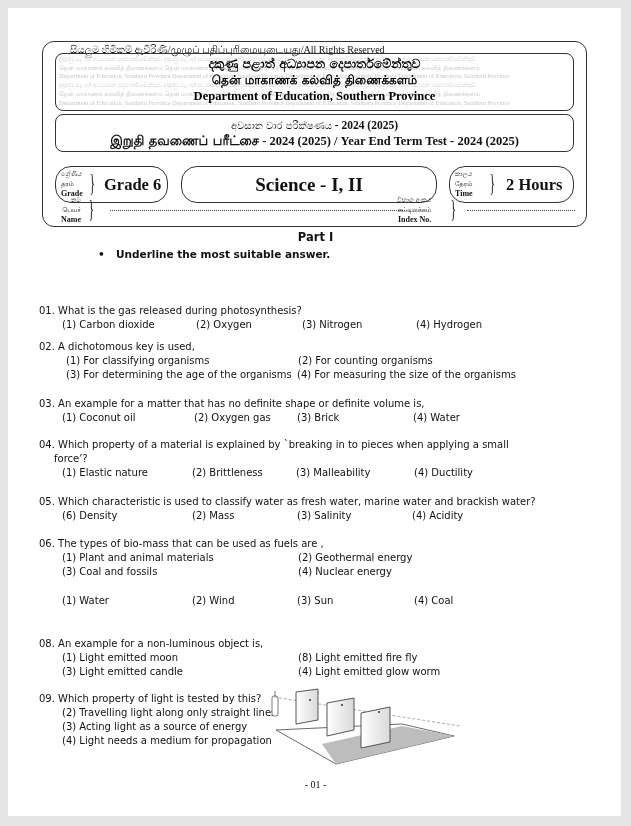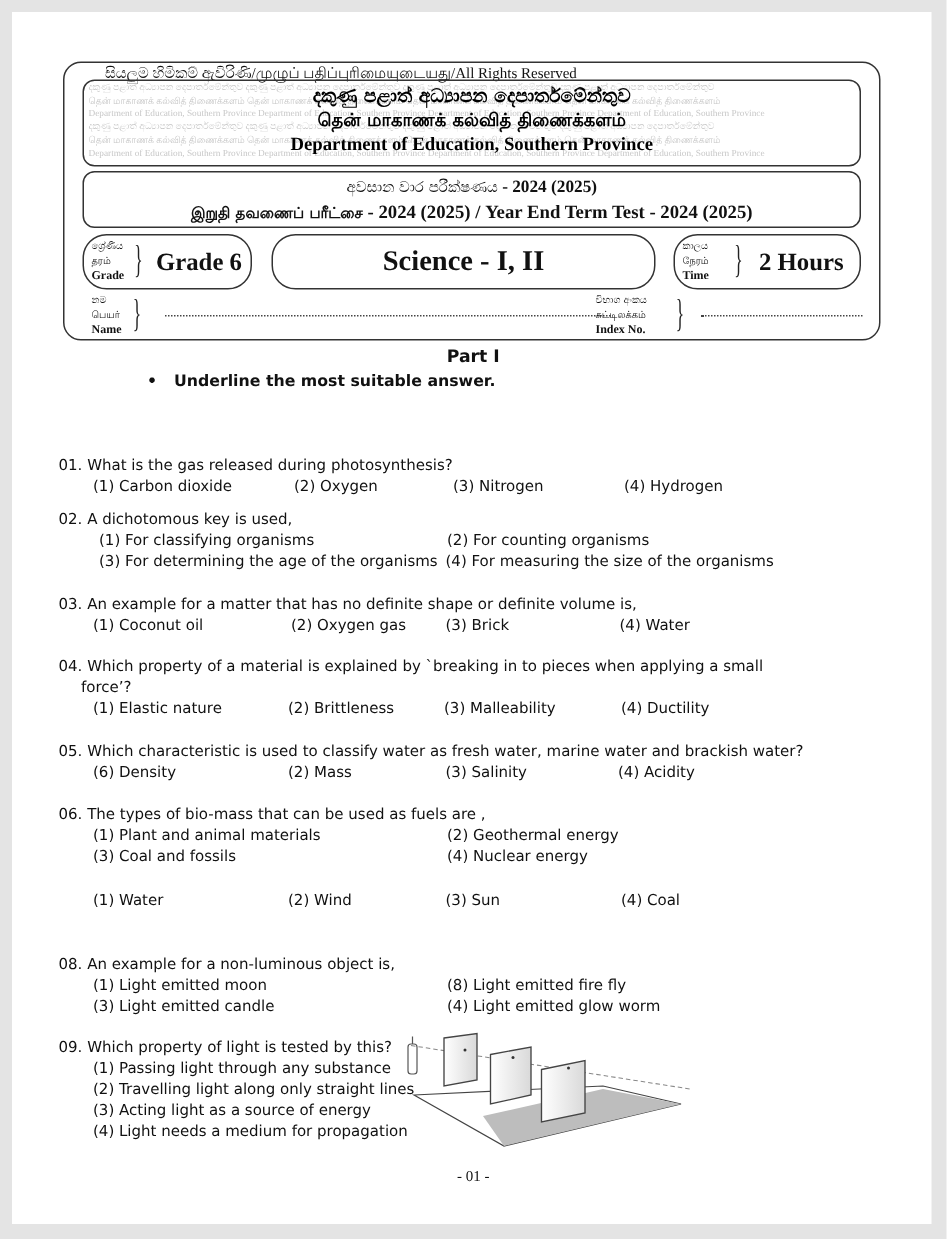--- a/index.html
+++ b/index.html
@@ -87,25 +87,25 @@
     font-family: "Liberation Serif", serif;
     font-size: 11.5px; font-weight: bold;
     margin-top: 3px; line-height: 15px;
   }
   .exam-line2 {
     font-family: "Liberation Serif", serif;
     font-size: 12.5px; font-weight: bold;
     line-height: 16px;
   }
   .exam-line1 .si, .exam-line2 .ta { font-family: "DejaVu Sans", sans-serif; font-weight: normal; font-size: 10px; }
-  .exam-line2 .ta { font-weight: bold; font-size: 10px; }
+  .exam-line2 .ta { font-weight: bold; font-size: 13px; }
 
   .info-box {
     position: absolute;
-    top: 114px; height: 37px;
+    top: 124px; height: 37px;
     border: 1.2px solid #333;
     border-radius: 16px;
     box-sizing: border-box;
   }
   .grade-box { left: 12px; width: 113px; }
   .subject-box { left: 138px; width: 256px; }
   .time-box { left: 406px; width: 125px; }
   .tri-label {
     position: absolute;
     left: 5px; top: 3px;
@@ -139,21 +139,21 @@
     font-weight: bold;
     font-size: 19px;
     text-align: center;
     line-height: 35px;
   }
   .name-row {
     position: absolute;
     top: 153px; left: 12px; right: 12px;
     height: 30px;
   }
-  .name-row .tri-label { left: 6px; top: 1px; }
+  .name-row .tri-label { left: 6px; top: 1px; text-align: right; }
   .name-row .brace { top: 1px; }
   .name-brace { left: 30px; }
   .index-brace { left: 392px; }
   .dots {
     position: absolute;
     top: 14px;
     height: 1px;
     border-bottom: 1.2px dotted #444;
   }
   .name-dots { left: 55px; width: 297px; }
@@ -376,23 +376,20 @@
     <span class="opt o2">(8) Light emitted fire fly</span>
   </div>
   <div class="opts c2">
     <span class="opt o1">(3) Light emitted candle</span>
     <span class="opt o2">(4) Light emitted glow worm</span>
   </div>
 </div>
 
 <div class="question" style="top:692px; width:230px">
   <div class="q-text"><span>09.</span> <span>Which property of light is tested by this?</span></div>
-  <div class="opts c1">
-      <span class="opt o1">(1) Passing light through any substance</span>
-    </div>
   <div class="opts c1">
       <span class="opt o1">(2) Travelling light along only straight lines</span>
     </div>
   <div class="opts c1">
       <span class="opt o1">(3) Acting light as a source of energy</span>
     </div>
   <div class="opts c1">
       <span class="opt o1">(4) Light needs a medium for propagation</span>
     </div>
 </div>

